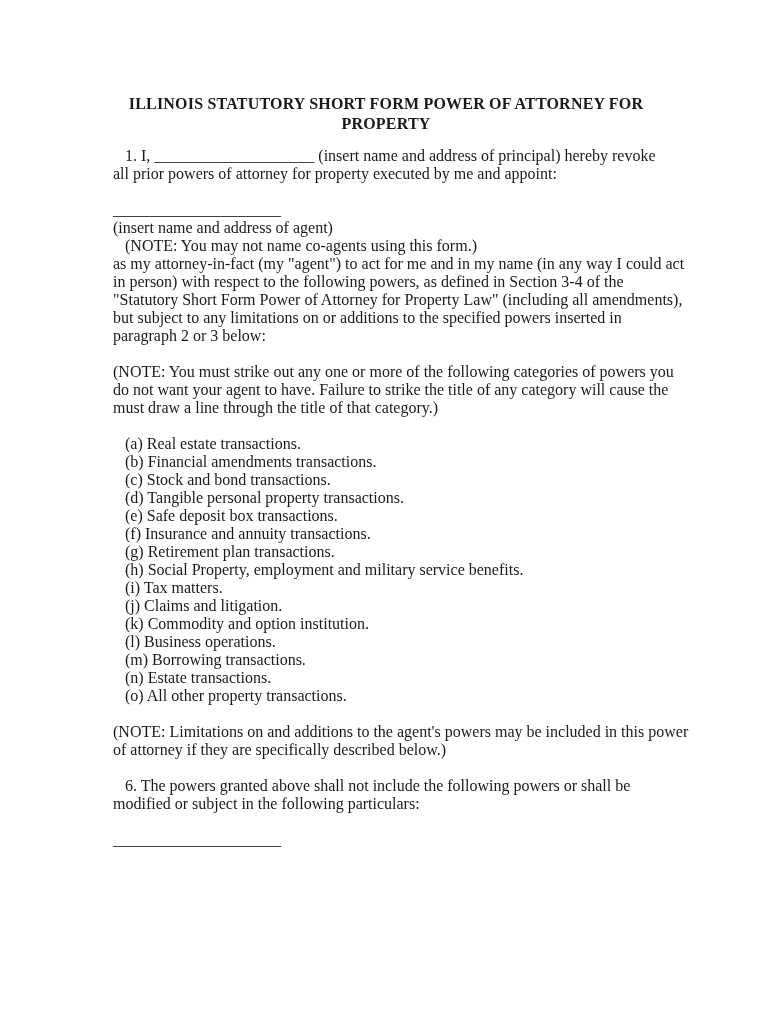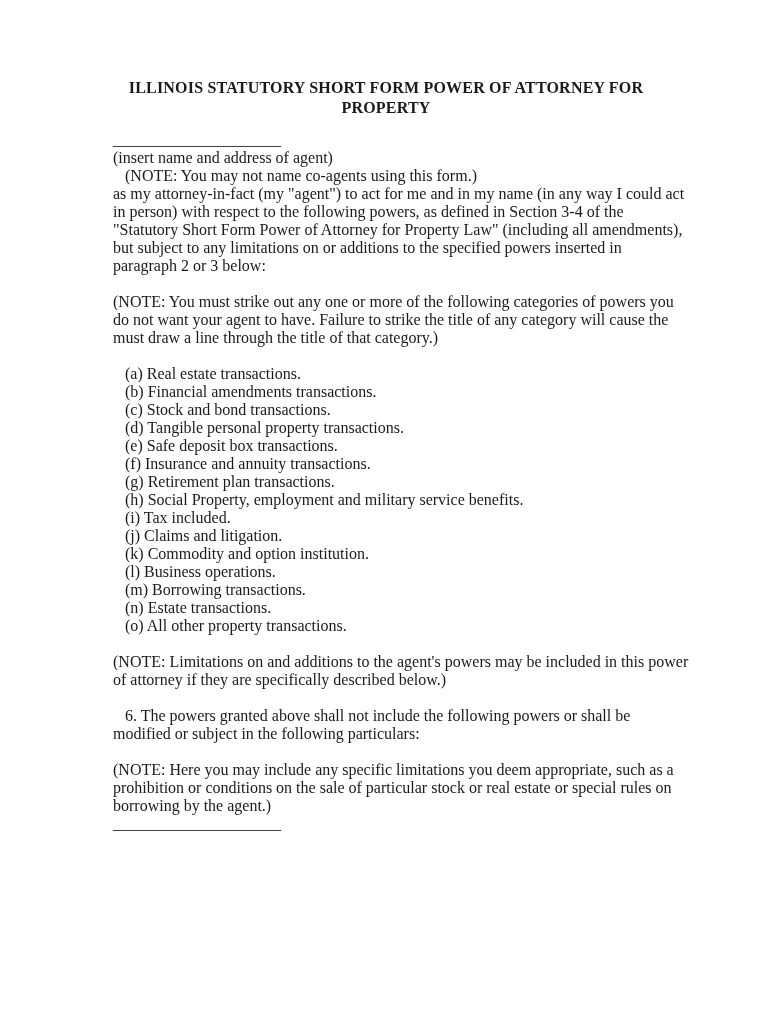--- a/index.html
+++ b/index.html
@@ -11,21 +11,21 @@
     width: 770px;
     height: 1024px;
     position: relative;
     overflow: hidden;
     font-family: "Liberation Serif", serif;
     color: #1a1a1a;
   }
   .doc {
     position: absolute;
     left: 113px;
-    top: 78px;
+    top: 94px;
     width: 546px;
     font-size: 16px;
     line-height: 18px;
   }
   .title {
     font-weight: 700;
     text-align: center;
     line-height: 20px;
     letter-spacing: 0.2px;
     margin: 0 0 13px 0;
@@ -47,20 +47,24 @@
 </head>
 <body>
 
 <div class="doc">
 
   <div class="title">
     <div class="line">ILLINOIS STATUTORY SHORT FORM POWER OF ATTORNEY FOR</div>
     <div class="line">PROPERTY</div>
   </div>
 
+  <div class="block">
+    <div class="line"><span>   1. I, </span><span class="blank">____________________</span><span> (insert name and address of principal) hereby revoke</span></div>
+    <div class="line">all prior powers of attorney for property executed by me and appoint:</div>
+  </div>
 
   <div class="block tight">
     <div class="line blank">_____________________</div>
   </div>
 
   <div class="block">
     <div class="line">(insert name and address of agent)</div>
     <div class="line">   (NOTE: You may not name co-agents using this form.)</div>
     <div class="line">as my attorney-in-fact (my "agent") to act for me and in my name (in any way I could act</div>
     <div class="line">in person) with respect to the following powers, as defined in Section 3-4 of the</div>
@@ -77,42 +81,37 @@
 
   <div class="block">
     <div class="line">   (a) Real estate transactions.</div>
     <div class="line">   (b) Financial amendments transactions.</div>
     <div class="line">   (c) Stock and bond transactions.</div>
     <div class="line">   (d) Tangible personal property transactions.</div>
     <div class="line">   (e) Safe deposit box transactions.</div>
     <div class="line">   (f) Insurance and annuity transactions.</div>
     <div class="line">   (g) Retirement plan transactions.</div>
     <div class="line">   (h) Social Property, employment and military service benefits.</div>
-    <div class="line">   (i) Tax included.</div>
+    <div class="line">   (i) Tax matters.</div>
     <div class="line">   (j) Claims and litigation.</div>
     <div class="line">   (k) Commodity and option institution.</div>
     <div class="line">   (l) Business operations.</div>
     <div class="line">   (m) Borrowing transactions.</div>
     <div class="line">   (n) Estate transactions.</div>
     <div class="line">   (o) All other property transactions.</div>
   </div>
 
   <div class="block">
     <div class="line">(NOTE: Limitations on and additions to the agent's powers may be included in this power</div>
     <div class="line">of attorney if they are specifically described below.)</div>
   </div>
 
   <div class="block">
     <div class="line">   6. The powers granted above shall not include the following powers or shall be</div>
     <div class="line">modified or subject in the following particulars:</div>
   </div>
 
-  <div class="block tight">
-    <div class="line">(NOTE: Here you may include any specific limitations you deem appropriate, such as a</div>
-    <div class="line">prohibition or conditions on the sale of particular stock or real estate or special rules on</div>
-    <div class="line">borrowing by the agent.)</div>
-  </div>
 
   <div class="block">
     <div class="line blank">_____________________</div>
   </div>
 
 </div>
 
 </body></html>

